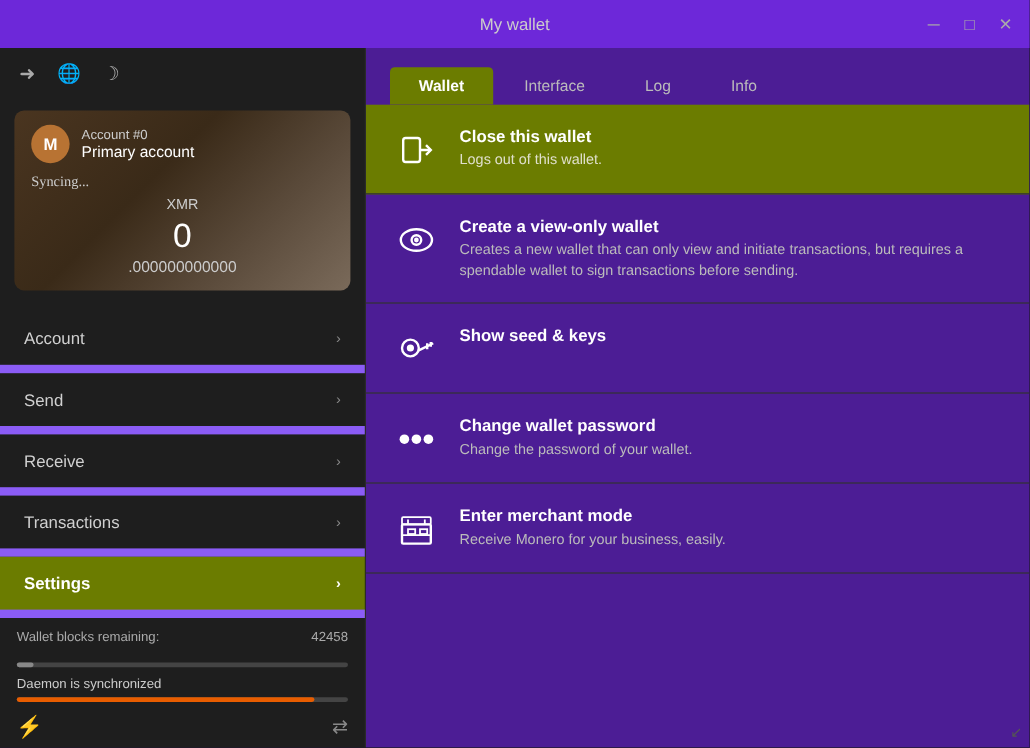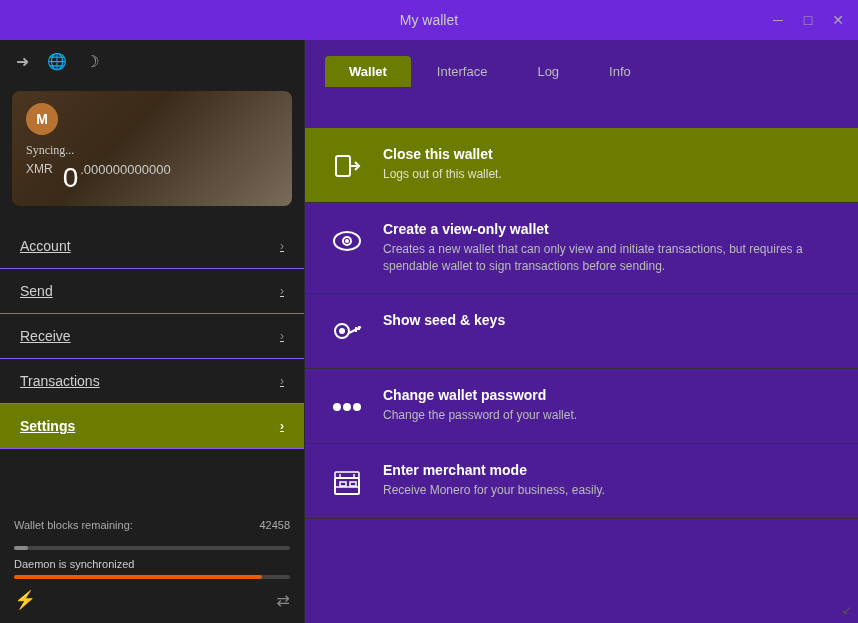--- a/index.html
+++ b/index.html
@@ -119,22 +119,23 @@
       font-weight: 500;
     }
     .syncing-text {
       font-size: 12px;
       color: #ccc;
       margin-bottom: 4px;
       font-family: Liberation Serif, serif;
     }
     .balance-row {
       display: flex;
-      align-items: flex-start;
+      align-items: center;
       gap: 2px;
+      flex-direction: column;
     }
     .balance-currency {
       font-size: 12px;
       color: #ccc;
     }
     .balance-big {
       font-size: 28px;
       color: #fff;
       font-weight: 300;
     }
@@ -149,22 +150,21 @@
       margin-top: 10px;
     }
     .nav-item {
       display: flex;
       align-items: center;
       justify-content: space-between;
       padding: 14px 20px;
       cursor: pointer;
       font-size: 14px;
       color: #d0d0d0;
-      border-bottom: 1px solid #8b5cf6;
-      text-decoration: underline;
+      border-bottom: 7px solid #8b5cf6;
     }
     .nav-item.active {
       background: #6b7c00;
       color: #fff;
       font-weight: 600;
     }
     .nav-chevron {
       color: #888;
       font-size: 12px;
     }
@@ -280,21 +280,20 @@
     .settings-item {
       display: flex;
       align-items: flex-start;
       gap: 18px;
       padding: 18px 24px;
       border-bottom: 1px solid #333;
       cursor: pointer;
     }
     .settings-item.highlighted {
       background: #6b7c00;
-      margin-top: 41px;
     }
     .settings-item-icon {
       width: 36px;
       height: 36px;
       display: flex;
       align-items: center;
       justify-content: center;
       flex-shrink: 0;
       font-size: 22px;
       color: #fff;
@@ -347,20 +346,24 @@
       <div class="sidebar-top-icons">
         <span class="sidebar-icon">➜</span>
         <span class="sidebar-icon">🌐</span>
         <span class="sidebar-icon">☽</span>
       </div>
 
       <div class="account-card">
         <div class="account-header">
           <div class="monero-logo">
             <span>M</span>
+          </div>
+          <div class="account-name-block">
+            <div class="account-number">Account #0</div>
+            <div class="account-name">Primary account</div>
           </div>
         </div>
         <div class="syncing-text">Syncing...</div>
         <div class="balance-row">
           <span class="balance-currency">XMR</span>
           <span style="width:6px;"></span>
           <span class="balance-big">0</span>
           <span class="balance-small">.000000000000</span>
         </div>
       </div>

